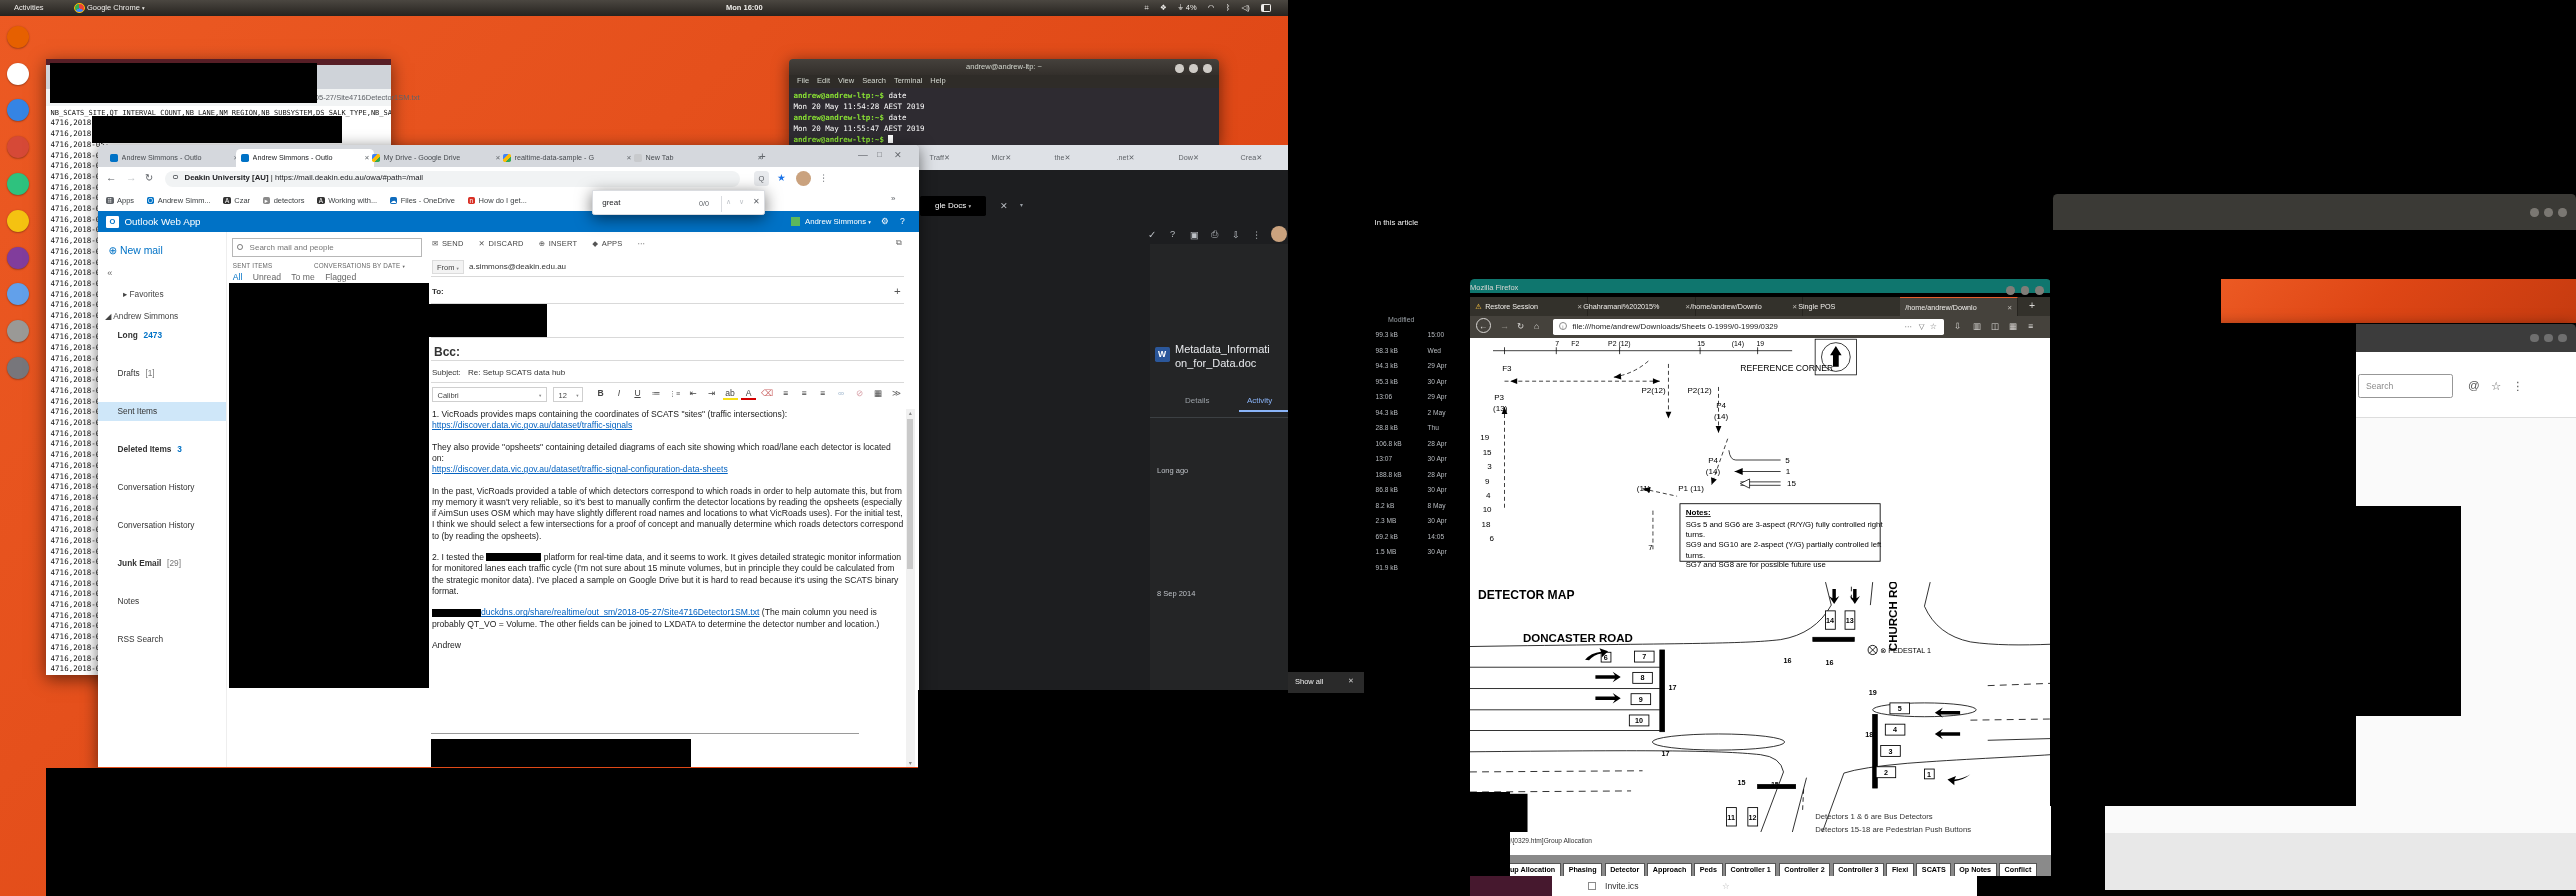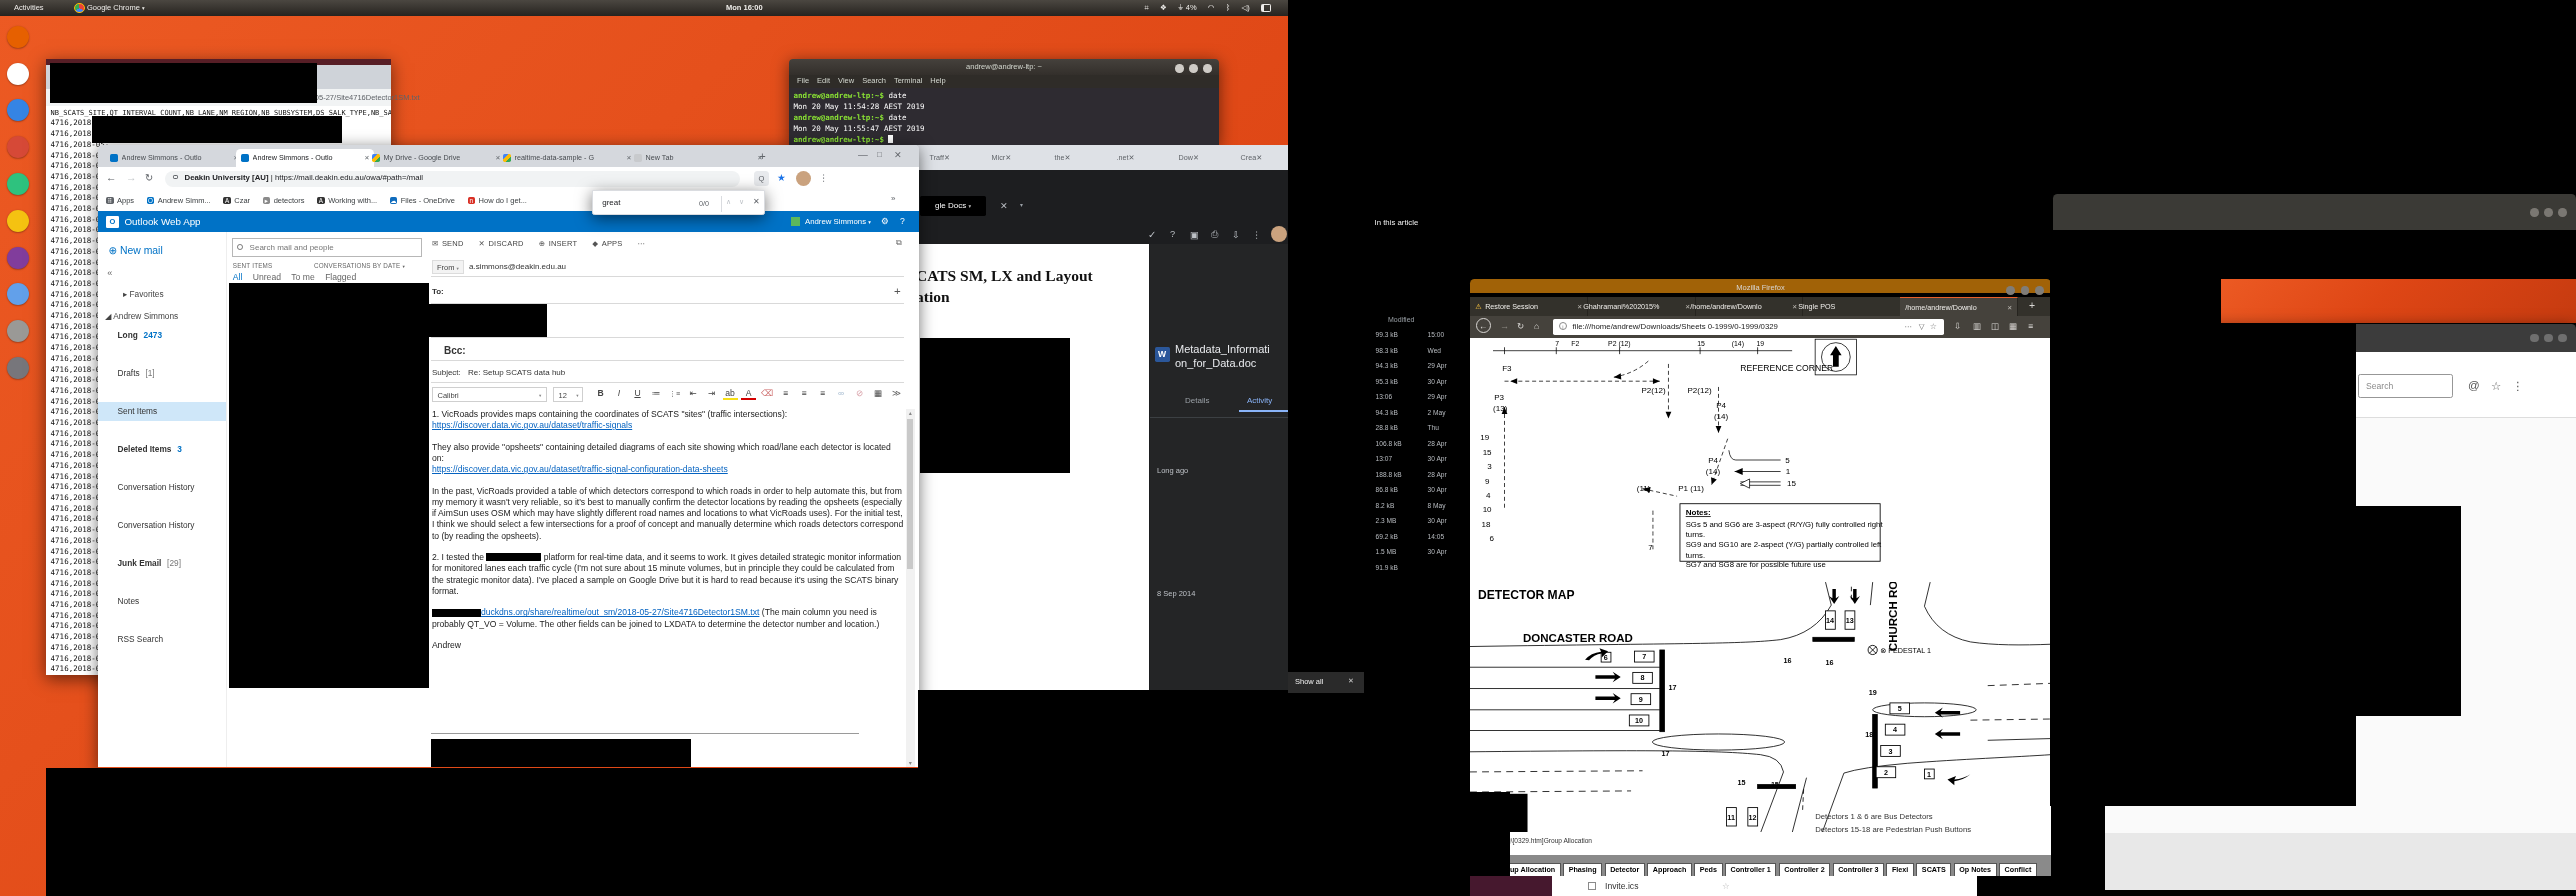--- a/index.html
+++ b/index.html
@@ -229,25 +229,20 @@
     <span class="w" style="left:448px;top:59px;color:#bdc1c6;font-size:9.2px">⋮</span>
     <span class="w" style="left:467px;top:56px;width:16px;height:16px;border-radius:50%;background:#caa27e"></span>
     <div class="w" style="left:354px;top:80px;width:160px;height:20px;background:#2a2b2e;border:0.6px solid #5f6368;border-radius:1.2px">
       <span class="w" style="left:5.8px;top:4.6px;color:#fff;font-size:7.5px">VK</span>
       <span class="w" style="left:92px;top:5.2px;color:#9aa0a6;font-size:7px">2 of 2</span>
       <span class="w" style="left:122px;top:4.6px;color:#bdc1c6;font-size:7px">∧</span>
       <span class="w" style="left:135px;top:4.6px;color:#bdc1c6;font-size:7px">∨</span>
       <span class="w" style="left:147px;top:4px;color:#e8eaed;font-size:8px">✕</span>
     </div>
 
-    <div class="w" style="left:104px;top:74px;width:241px;height:471px;background:#fff">
-      <div class="w" style="left:8px;top:23px;font-family:'Liberation Serif',serif;font-weight:bold;font-size:15.5px;color:#111;white-space:nowrap">CATS SM, LX and Layout</div>
-      <div class="w" style="left:8px;top:44px;font-family:'Liberation Serif',serif;font-weight:bold;font-size:15.5px;color:#111">ation</div>
-      <div class="redact" style="left:11.5px;top:94px;width:150px;height:135px"></div>
-    </div>
 
     <div class="w" style="left:346px;top:74px;width:190px;height:471px;background:#242526">
       <div class="w" style="left:4.6px;top:103px;width:15px;height:15px;background:#2b579a;border-radius:1.7px;color:#fff;font-weight:bold;text-align:center;line-height:15px;font-size:8.6px">W</div>
       <div class="w" style="left:25px;top:99px;color:#e8eaed;font-size:11px">Metadata_Informati</div>
       <div class="w" style="left:25px;top:113px;color:#e8eaed;font-size:11px">on_for_Data.doc</div>
       <span class="w" style="left:167px;top:101px;color:#9aa0a6;font-size:8.6px">✕</span>
       <span class="w" style="left:35px;top:152px;color:#9aa0a6;font-size:8px">Details</span>
       <span class="w" style="left:97px;top:152px;color:#8ab4f8;font-size:8px">Activity</span>
       <div class="w" style="left:89px;top:166px;width:53px;height:1.7px;background:#8ab4f8"></div>
       <div class="w" style="left:0;top:173px;width:190px;height:0.6px;background:#3c4043"></div>
@@ -476,21 +471,21 @@
           </span></div>
       <span class="w" style="left:467px;top:5.8px;color:#666;font-size:8px">⧉</span>
       <div class="w" style="left:2.9px;top:28px;width:32px;height:14px;background:#f3f3f3;border:0.6px solid #dcdcdc;font-size:7.5px;color:#444;text-align:center;line-height:14px"><span>From</span> <span style="font-size:4.6px;color:#888">▾</span></div>
       <span class="w" style="left:40px;top:30px;font-size:8px;color:#333">a.simmons@deakin.edu.au</span>
       <div class="w" style="left:1.7px;top:44px;width:473px;height:0.6px;background:#d9d9d9"></div>
       <span class="w" style="left:2.9px;top:55px;font-size:8px;color:#333;font-weight:bold">To:</span>
       <span class="w" style="left:465px;top:53px;font-size:11.5px;color:#555">+</span>
       <div class="w" style="left:1.7px;top:71px;width:473px;height:0.6px;background:#d9d9d9"></div>
       <div class="redact" style="left:0px;top:72px;width:118px;height:33px"></div>
       <div class="w" style="left:1.7px;top:105px;width:473px;height:0.6px;background:#d9d9d9"></div>
-      <span class="w" style="left:15px;top:113px;font-size:10px;color:#333;font-weight:bold">Bcc:</span>
+      <span class="w" style="left:5px;top:113px;font-size:12px;color:#333;font-weight:bold">Bcc:</span>
       <div class="w" style="left:1.7px;top:128px;width:473px;height:0.6px;background:#d9d9d9"></div>
       <span class="w" style="left:2.9px;top:136px;font-size:8px;color:#333;font-weight:normal">Subject:</span>
       <span class="w" style="left:39px;top:136px;font-size:8px;color:#333">Re: Setup SCATS data hub</span>
       <div class="w" style="left:1.7px;top:150px;width:473px;height:0.6px;background:#d9d9d9"></div>
 
       <div class="w" style="left:2.9px;top:155px;width:115px;height:15px;border:0.6px solid #cfcfcf;font-size:7.5px;color:#444;line-height:15px;padding-left:4.6px"><span>Calibri</span><span style="position:absolute;right:4.6px;font-size:4.6px;color:#888">▾</span></div>
       <div class="w" style="left:124px;top:155px;width:30px;height:15px;border:0.6px solid #cfcfcf;font-size:7.5px;color:#444;line-height:15px;padding-left:4.6px"><span>12</span><span style="position:absolute;right:3.5px;font-size:4.6px;color:#888">▾</span></div>
       <div class="w" style="left:164px;top:156px" id="format-bar"><span class="fmt" style="font-weight: bold;">B</span><span class="fmt" style="font-style: italic;">I</span><span class="fmt" style="text-decoration: underline;">U</span><span class="fmt">≔</span><span class="fmt" style="font-size: 7px;">⋮≡</span><span class="fmt">⇤</span><span class="fmt">⇥</span><span class="fmt" style="border-bottom: 2.3px solid rgb(247, 224, 23);">ab</span><span class="fmt" style="border-bottom: 2.3px solid rgb(212, 0, 0);">A</span><span class="fmt" style="color: rgb(204, 102, 102);">⌫</span><span class="fmt">≡</span><span class="fmt">≡</span><span class="fmt">≡</span><span class="fmt" style="color: rgb(159, 182, 205);">∞</span><span class="fmt" style="color: rgb(216, 160, 168);">⊘</span><span class="fmt">▦</span><span class="fmt" style="color: rgb(102, 102, 102);">≫</span></div>
 
       <div class="w" style="left:2.9px;top:177px;width:473px;height:311px;overflow:hidden">
@@ -522,21 +517,21 @@
 
 <div class="w" style="left:46px;top:768px;width:1242px;height:129px;background:#000"></div>
 <div class="w" style="left:918px;top:690px;width:370px;height:78px;background:#000"></div>
 
 <div class="w" style="left:1288px;top:672px;width:76px;height:21px;background:#2a2a2a">
   <span class="w" style="left:7px;top:5.2px;color:#f1f1f1;font-size:7.5px">Show all</span>
   <span class="w" style="left:60px;top:5.2px;color:#cfcfcf;font-size:7px">✕</span>
 </div>
 
 <div class="w shadow" style="left:1470px;top:279px;width:581px;height:597px;border-radius:4.6px 4.6px 0 0">
-  <div class="w" style="left:0;top:0;width:581px;height:14px;background:#a16207;border-radius:4.6px 4.6px 0 0;text-align:center;color:#d9d7d4;font-size:7.5px;line-height:18.4px">
+  <div class="w" style="left:0;top:0;width:581px;height:14px;background:#0f766e;border-radius:4.6px 4.6px 0 0;text-align:left;color:#d9d7d4;font-size:7.5px;line-height:18.4px">
     <span>Mozilla Firefox</span>
     <span style="position:absolute;right:7px;top:4.6px">
       <span class="circ" style="background:#807d78"></span>
       <span class="circ" style="background:#807d78;margin-left:4px"></span>
       <span class="circ" style="background:#807d78;margin-left:4px"></span>
     </span>
   </div>
   <div class="w" style="left:0;top:18.4px;width:581px;height:18.4px;background:#33312b" id="ff-tabs">
     <span class="w" style="left:559px;top:2.9px;color:#d9d7d4;font-size:10.4px">+</span>
   <div class="fftab" style="left: 0px;">

